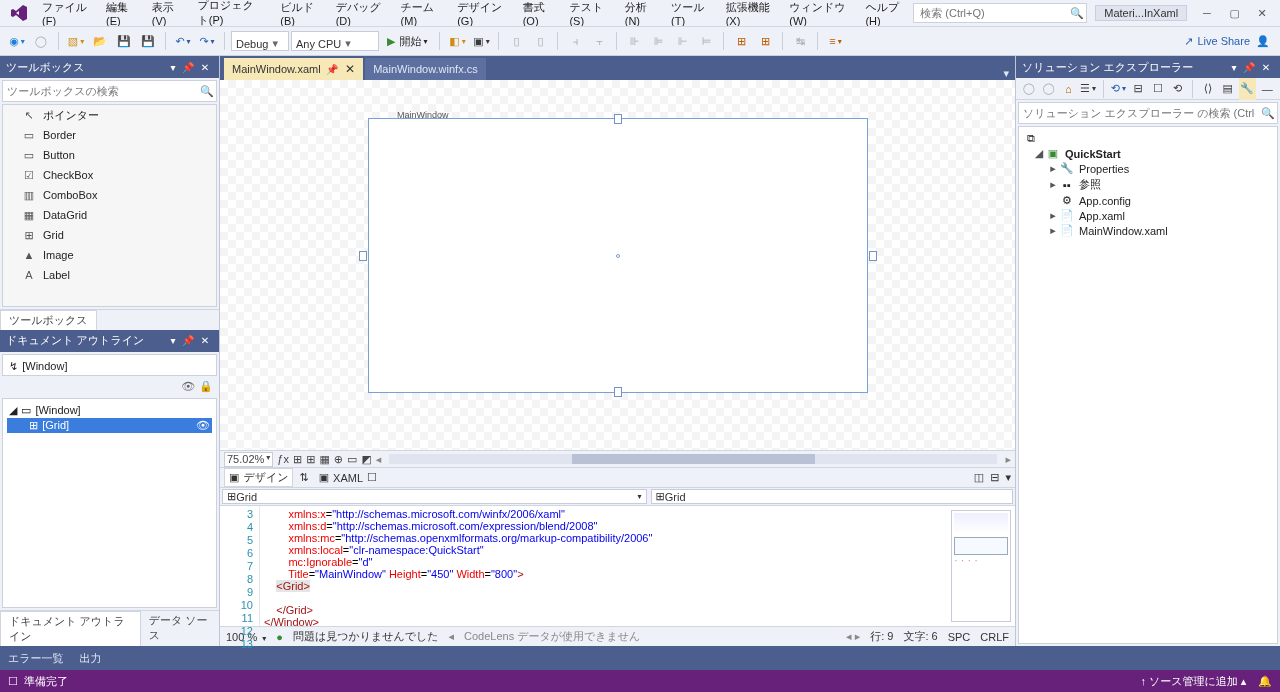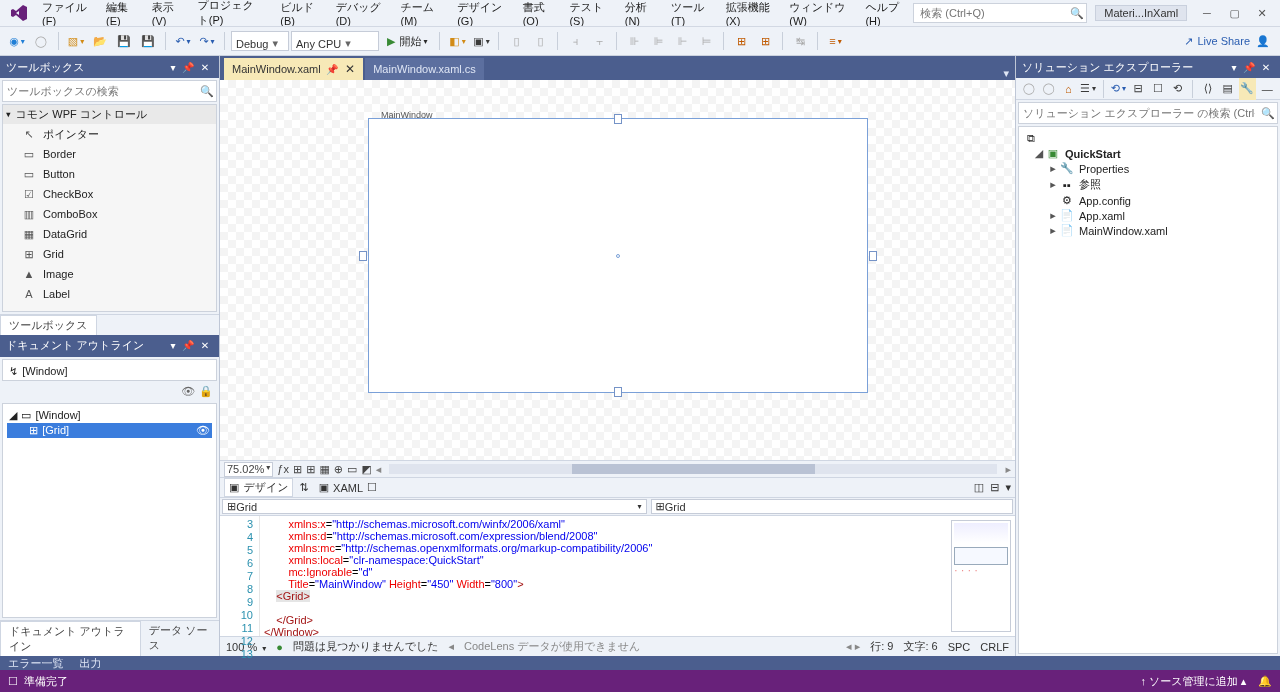--- a/index.html
+++ b/index.html
@@ -42,21 +42,21 @@
 .outline-row.sel{background:#3b7ddd;color:#fff}
 .center-col{flex:1;display:flex;flex-direction:column;min-width:0;background:#fff}
 .doc-tabs{height:24px;background:#4b5e8e;display:flex;align-items:flex-end;padding-left:4px}
 .doc-tab{height:22px;display:flex;align-items:center;padding:0 8px;font-size:11px;color:#dfe6f5;background:#5c6f9f;margin-right:2px}
 .doc-tab.active{background:#f7e9b7;color:#333}
 .doc-tab .pin{margin-left:6px;font-size:10px}
 .doc-tab .close{margin-left:6px;font-size:12px}
 .designer{flex:1;min-height:0;display:flex;flex-direction:column;position:relative}
 .design-surface{flex:1;background-image:linear-gradient(45deg,#f4f4f4 25%,transparent 25%),linear-gradient(-45deg,#f4f4f4 25%,transparent 25%),linear-gradient(45deg,transparent 75%,#f4f4f4 75%),linear-gradient(-45deg,transparent 75%,#f4f4f4 75%);background-size:16px 16px;background-position:0 0,0 8px,8px -8px,-8px 0;background-color:#fff;position:relative;overflow:hidden}
 .canvas-window{position:absolute;left:148px;top:38px;width:500px;height:275px;background:#fff;border:1px solid #7aa0d8}
-.canvas-window .titlebar{position:absolute;top:-9px;left:10px;background:transparent;font-size:9px;color:#555;padding:0 2px}
+.canvas-window .titlebar{position:absolute;top:-9px;left:26px;background:transparent;font-size:9px;color:#555;padding:0 2px}
 .sel-handle{width:8px;height:10px;background:#fff;border:1px solid #7593c7;position:absolute}
 .design-toolbar{height:18px;background:#eef2f8;border-top:1px solid #cfd6e2;border-bottom:1px solid #cfd6e2;display:flex;align-items:center;padding:0 4px;gap:4px;font-size:10px;color:#444}
 .zoom-combo{background:#fff;border:1px solid #c6ccd8;padding:0 2px;display:flex;align-items:flex-start;height:15px}
 .split-bar{height:20px;background:#eef2f8;border-bottom:1px solid #cfd6e2;display:flex;align-items:center;padding:0 4px;gap:6px;font-size:11px;color:#333}
 .split-tab{display:flex;align-items:center;gap:4px;padding:1px 4px}
 .split-tab.active{background:#fff;border:1px solid #cfd6e2}
 .crumb-bar{height:18px;background:#eef2f8;border-bottom:1px solid #cfd6e2;display:flex;align-items:center;font-size:11px}
 .crumb{flex:1;background:#fff;border:1px solid #c6ccd8;margin:1px 2px;padding:0 4px;display:flex;align-items:center;height:15px;color:#333}
 .code-area{height:120px;display:flex;background:#fff;position:relative;font-family:Consolas,monospace;font-size:11px}
 .gutter{width:40px;background:#fff;color:#2b91af;text-align:right;padding:2px 6px 2px 2px;border-right:1px solid #e6e6e6}
@@ -67,21 +67,21 @@
 .code .tag{color:#a31515}
 .minimap{width:60px;border:1px solid #c6ccd8;margin:4px;background:#fff;font-size:3px;line-height:3px;color:#88a;overflow:hidden;padding:2px}
 .code-status{height:20px;background:#eef2f8;border-top:1px solid #cfd6e2;display:flex;align-items:center;padding:0 6px;font-size:11px;color:#333;gap:10px}
 .code-status .fill{flex:1}
 .right-col{width:265px;background:#eef2f8;border-left:1px solid #bfc7d6;display:flex;flex-direction:column}
 .se-toolbar{height:22px;background:#eef2f8;border-bottom:1px solid #cfd6e2;display:flex;align-items:center;padding:0 4px;gap:2px}
 .se-body{flex:1;background:#fff;border:1px solid #ccd2dc;margin:0 2px 2px 2px;padding:4px;font-size:11px;color:#222;overflow:auto}
 .se-row{display:flex;align-items:center;padding:1px 0}
 .se-row .chev{width:12px;text-align:center;color:#555}
 .se-row .ico{width:16px;margin-right:4px;text-align:center}
-.bottom-tabs{height:14px;background:#4b5e8e;display:flex;align-items:center;color:#dfe6f5;font-size:11px}
+.bottom-tabs{height:24px;background:#4b5e8e;display:flex;align-items:center;color:#dfe6f5;font-size:11px}
 .bottom-tabs .btab{padding:2px 8px}
 .right-bottom-tabs{height:20px;background:#4b5e8e;display:flex;align-items:center;color:#dfe6f5;font-size:11px}
 .right-bottom-tabs .btab{padding:2px 6px}
 .right-bottom-tabs .btab.active{background:#6a7db0}
 .statusbar{height:22px;background:#68217a;color:#fff;display:flex;align-items:center;padding:0 8px;font-size:11px}
 .statusbar .fill{flex:1}
 .drop{font-size:8px;margin-left:2px}
 svg{display:block}
 </style>
 </head>
@@ -181,21 +181,20 @@
         <span class="ph-spacer"></span>
       <span class="ph-btn">▾</span>
       <span class="ph-btn">📌</span>
       <span class="ph-btn">✕</span>
     </div>
     <div class="tbx-search">
       <input placeholder="ツールボックスの検索" style="">
       <span class="sicon">🔍</span>
     </div>
     <div class="tbx-body">
-      <div class="tbx-cat">コモン WPF コントロール</div>
       <div id="tbx-items">
           <div class="tbx-item">
             <span class="ico">↖</span>
             <span>ポインター</span>
           </div>
           <div class="tbx-item">
             <span class="ico">▭</span>
             <span>Border</span>
           </div>
           <div class="tbx-item">
@@ -269,21 +268,21 @@
   </div>
 
   <div class="center-col">
     <div class="doc-tabs">
       <div class="doc-tab active">
         <span>MainWindow.xaml</span>
           <span class="pin">📌</span>
           <span class="close">✕</span>
       </div>
       <div class="doc-tab">
-        <span>MainWindow.xaml.cs</span>
+        <span>MainWindow.winfx.cs</span>
       </div>
       <div style="flex:1"></div>
       <div style="color:#dfe6f5;padding:0 6px">▾</div>
     </div>
 
     <div class="designer">
       <div class="design-surface">
         <div class="canvas-window">
           <span class="titlebar">MainWindow</span>
           <div class="sel-handle" style="left:50%;top:-5px;transform:translateX(-50%)"></div>

